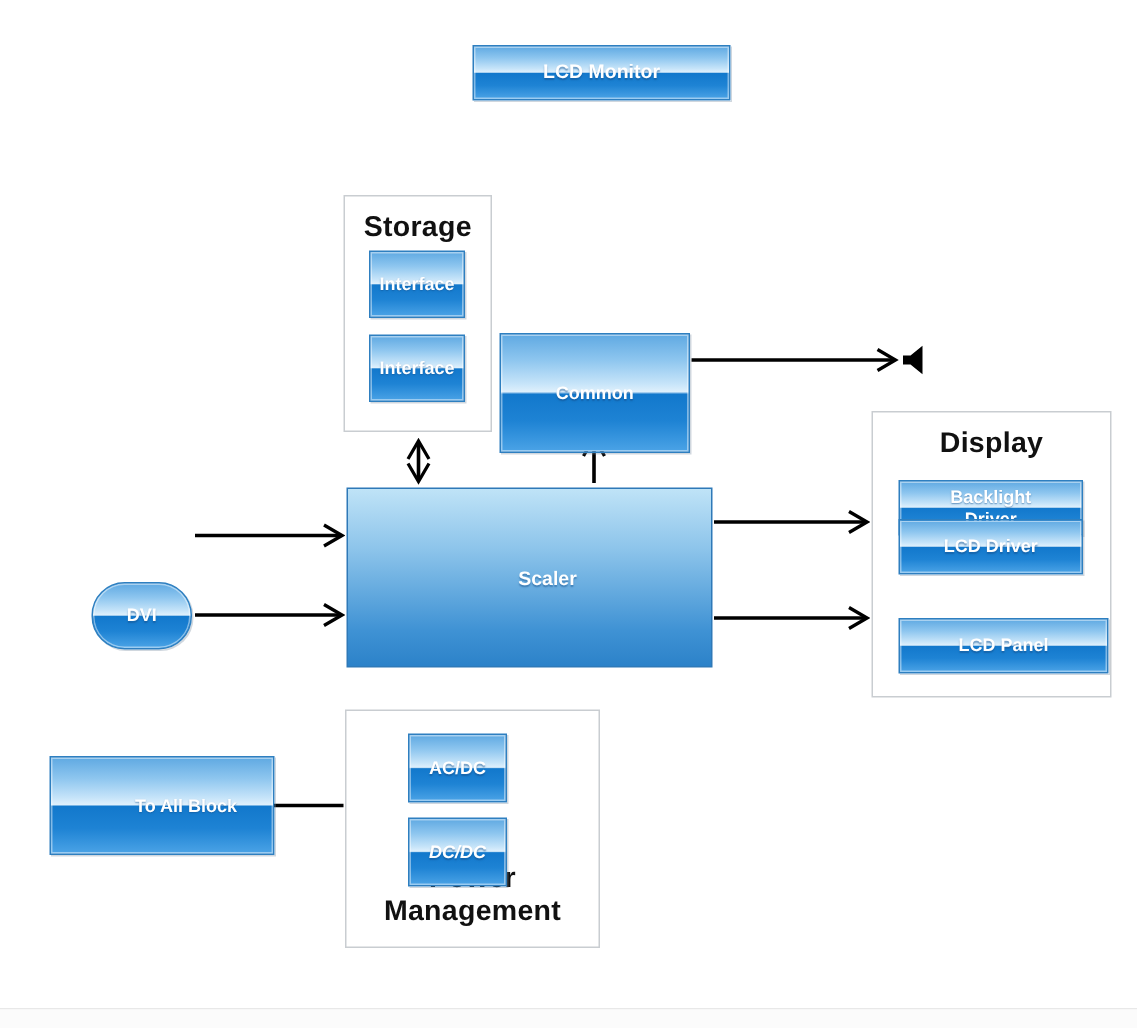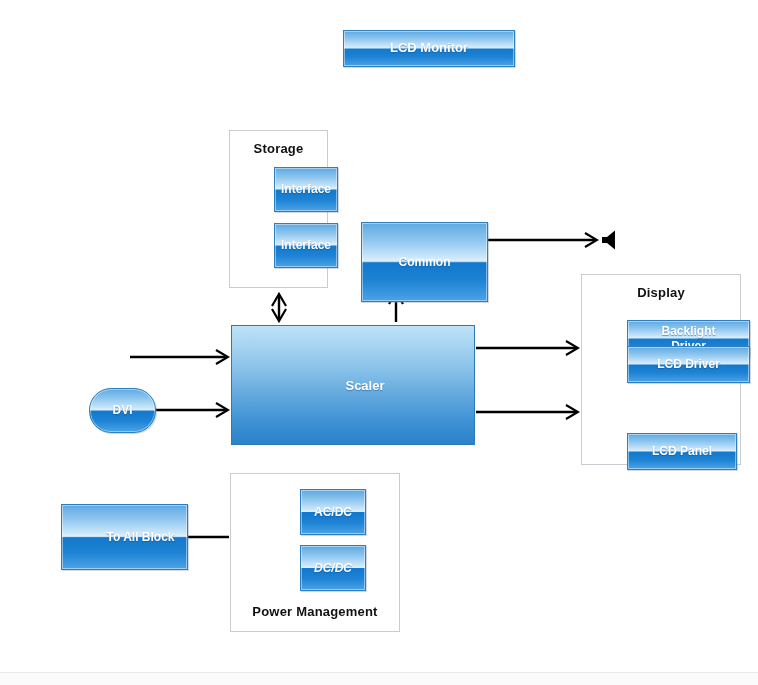--- a/index.html
+++ b/index.html
@@ -25,21 +25,21 @@
   
   .group {
     position: absolute;
     background: #ffffff;
     border: 1px solid #c9cdd1;
   }
   .group-title {
     position: absolute;
     width: 100%;
     text-align: center;
-    font-size: 13px;
+    font-size: 19px;
     font-weight: bold;
     color: #111111;
     letter-spacing: 0.2px;
   }
   .group-title.top { top: 10px; }
   .group-title.bottom { bottom: 12px; }
 
   
   .block {
     position: absolute;
@@ -56,21 +56,20 @@
       #5fa9e2 0%,
       #8ec6ef 22%,
       #c6e4f9 42%,
       #dff0fc 49%,
       #1278cc 51%,
       #1e83d4 74%,
       #4ba3e6 100%);
     box-shadow: inset 0 0 0 1px rgba(255,255,255,0.45),
                 1px 1px 0 rgba(120,140,160,0.35);
     text-shadow: 0 1px 1px rgba(20, 80, 140, 0.55);
-    margin-left: 28px;
   }
   .block .wrap-narrow { display: inline-block; max-width: 76px; }
 
   
   .scaler {
     position: absolute;
     display: flex;
     align-items: center;
     justify-content: center;
     color: #ffffff;
@@ -87,32 +86,32 @@
 
   #storage-group { left: 229px; top: 130px; width: 99px;  height: 158px; }
   #interface-1   { left: 246px; top: 167px; width: 64px;  height: 45px; }
   #interface-2   { left: 246px; top: 223px; width: 64px;  height: 45px; }
 
   #common-block  { left: 333px; top: 222px; width: 127px; height: 80px; }
 
   #display-group { left: 581px; top: 274px; width: 160px; height: 191px; }
   #backlight-driver { left: 599px; top: 320px; width: 123px; height: 37px; }
   #lcd-driver       { left: 599px; top: 346px; width: 123px; height: 37px; }
-  #lcd-panel        { left: 599px; top: 433px; width: 110px; height: 37px; }
+  #lcd-panel        { left: 599px; top: 412px; width: 140px; height: 37px; }
 
   #vga-block     { left: 61px;  top: 334px; width: 67px;  height: 46px; }
   #dvi-block     { left: 61px;  top: 388px; width: 67px;  height: 45px; border-radius: 22px; }
 
   #scaler-block  { left: 231px; top: 325px; width: 244px; height: 120px; }
 
   #power-group   { left: 230px; top: 473px; width: 170px; height: 159px; }
   #acdc-block    { left: 272px; top: 489px; width: 66px;  height: 46px; }
   #dcdc-block    { left: 272px; top: 545px; width: 66px;  height: 46px; font-style: italic; }
 
-  #to-all-block  { left: 33px;  top: 504px; width: 127px; height: 66px; padding-left: 32px; }
+  #to-all-block  { left: 33px;  top: 504px; width: 150px; height: 66px; padding-left: 32px; }
 
   #speaker       { position: absolute; left: 602px; top: 230px; width: 15px; height: 20px; }
 
   .bottom-divider {
     position: absolute;
     left: 0; top: 672px;
     width: 758px; height: 1px;
     background: #e8e8e8;
   }
   .bottom-strip {

